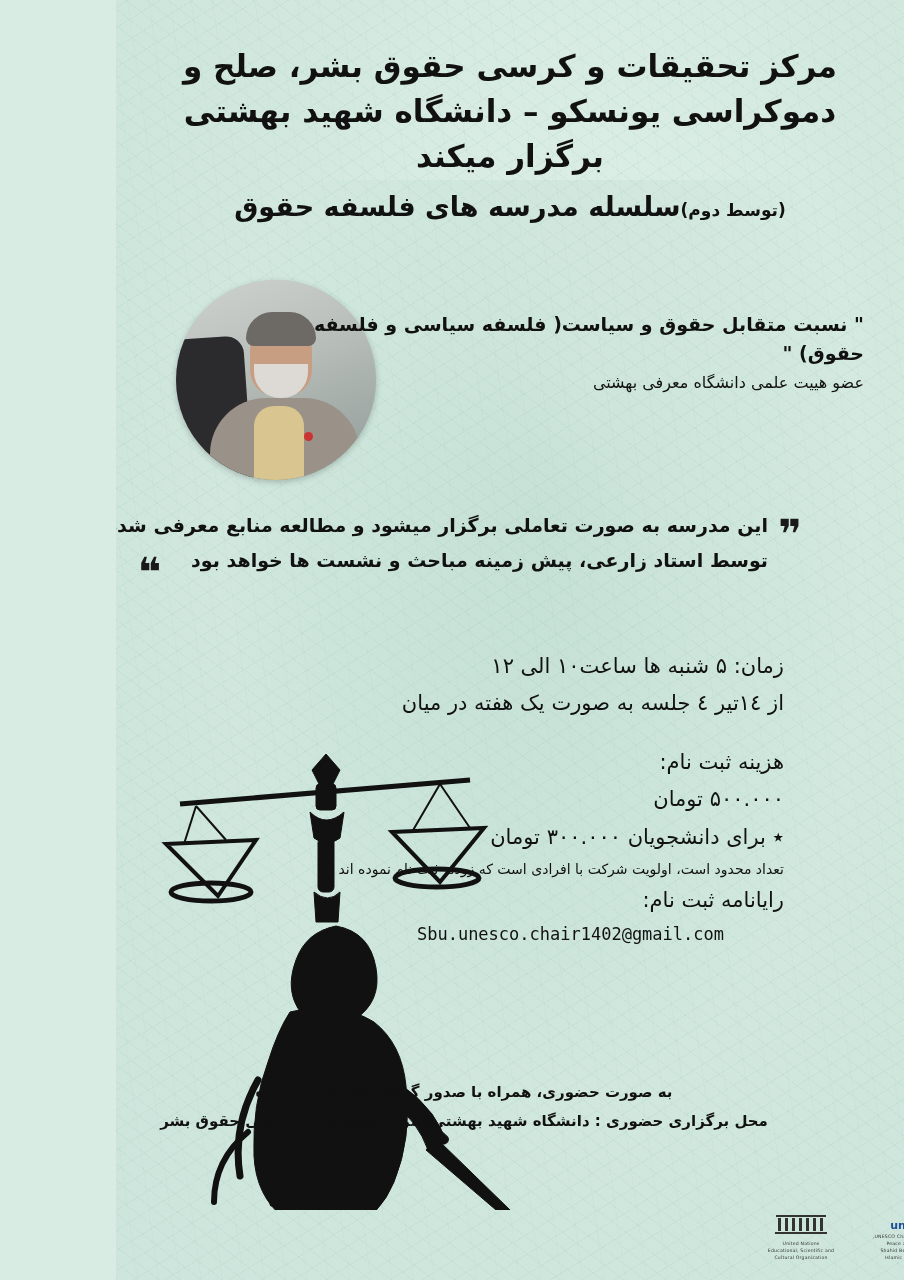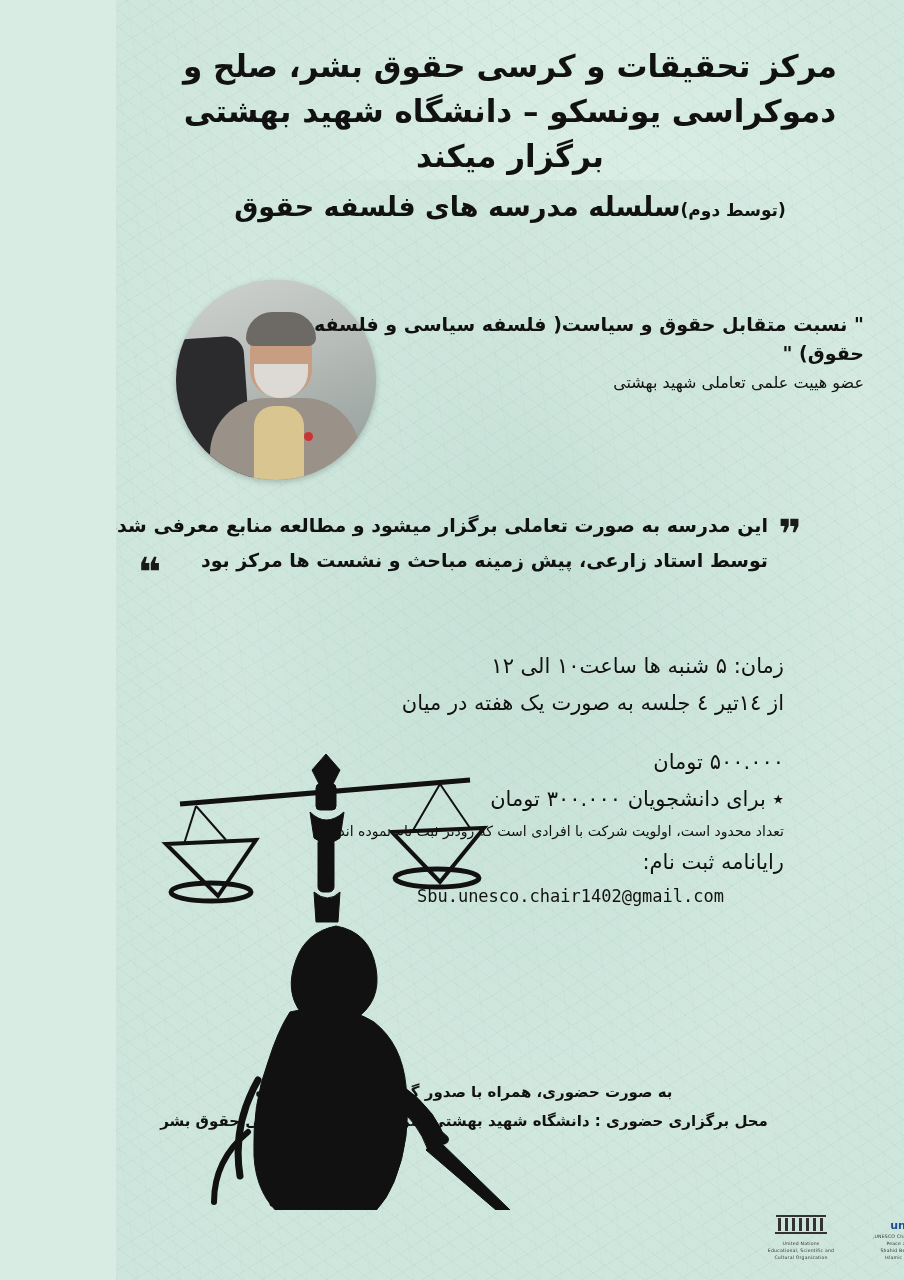--- a/index.html
+++ b/index.html
@@ -363,35 +363,36 @@
       <div class="p-chair"></div>
       <div class="p-body"></div>
       <div class="p-shirt"></div>
       <div class="p-head"></div>
       <div class="p-hair"></div>
       <div class="p-beard"></div>
       <div class="p-pin"></div>
     </div>
     <div class="speaker-text">
       <div class="talk-title">" نسبت متقابل حقوق و سیاست( فلسفه سیاسی و فلسفه حقوق) "</div>
-      <div class="speaker-affil">عضو هییت علمی تعاملی شهید بهشتی</div>
+      <div class="speaker-affil">عضو هییت علمی دانشگاه معرفی بهشتی</div>
     </div>
   </div>
 
   <div class="quote-block">
     <span class="quote-mark open">❞</span>
     <div class="quote-text">این مدرسه به صورت تعاملی برگزار میشود و مطالعه منابع معرفی شده</div>
-    <div class="quote-text">توسط استاد زارعی، پیش زمینه مباحث و نشست ها مرکز بود</div>
+    <div class="quote-text">توسط استاد زارعی، پیش زمینه مباحث و نشست ها خواهد بود</div>
     <span class="quote-mark close">❝</span>
   </div>
 
   <div class="details">
     <div class="d-line">زمان: ۵ شنبه ها ساعت۱۰ الی ۱۲</div>
     <div class="d-line">از ۱٤تیر ٤  جلسه به صورت یک هفته در میان</div>
     <div class="d-gap"></div>
+    <div class="d-label">هزینه ثبت نام:</div>
     <div class="d-fee">۵۰۰.۰۰۰ تومان</div>
     <div class="d-fee">٭ برای دانشجویان  ۳۰۰.۰۰۰ تومان</div>
     <div class="d-note-small">تعداد محدود است، اولویت شرکت با افرادی است که زودتر ثبت نام نموده اند</div>
     <div class="d-label">رایانامه ثبت نام:</div>
     <div class="d-email">Sbu.unesco.chair1402@gmail.com</div>
   </div>
 
   <div class="statue">
     <svg viewBox="0 0 380 470" width="380" height="470" xmlns="http://www.w3.org/2000/svg" aria-hidden="true">
       <g fill="#111" stroke="#111">

